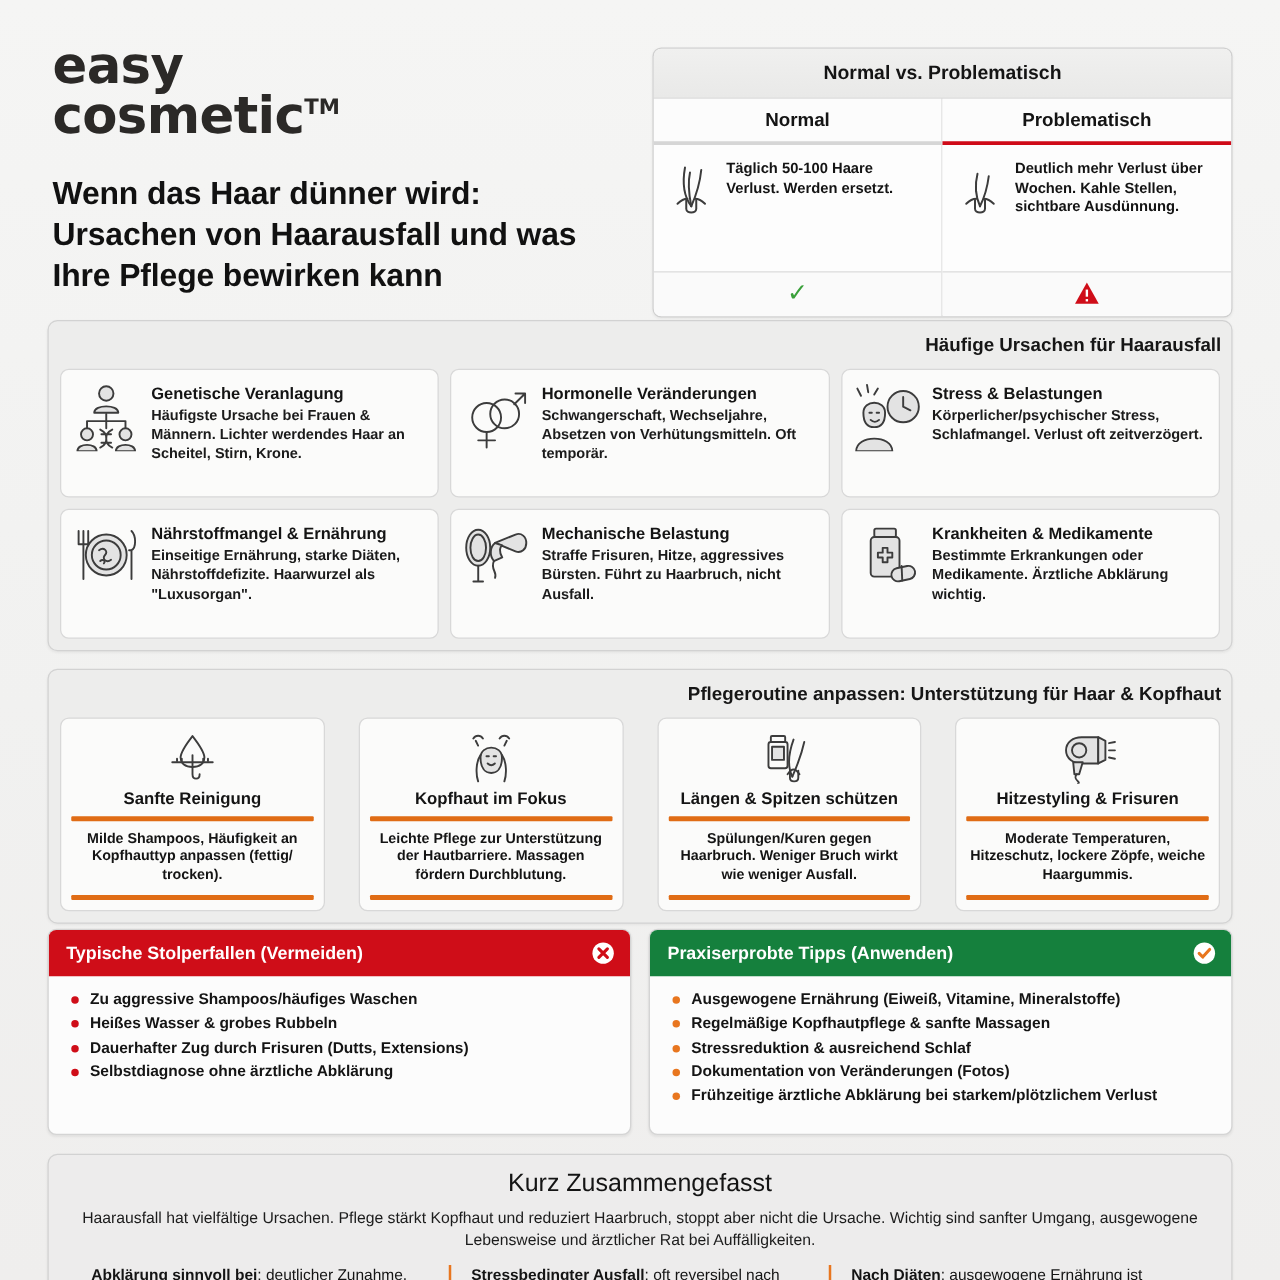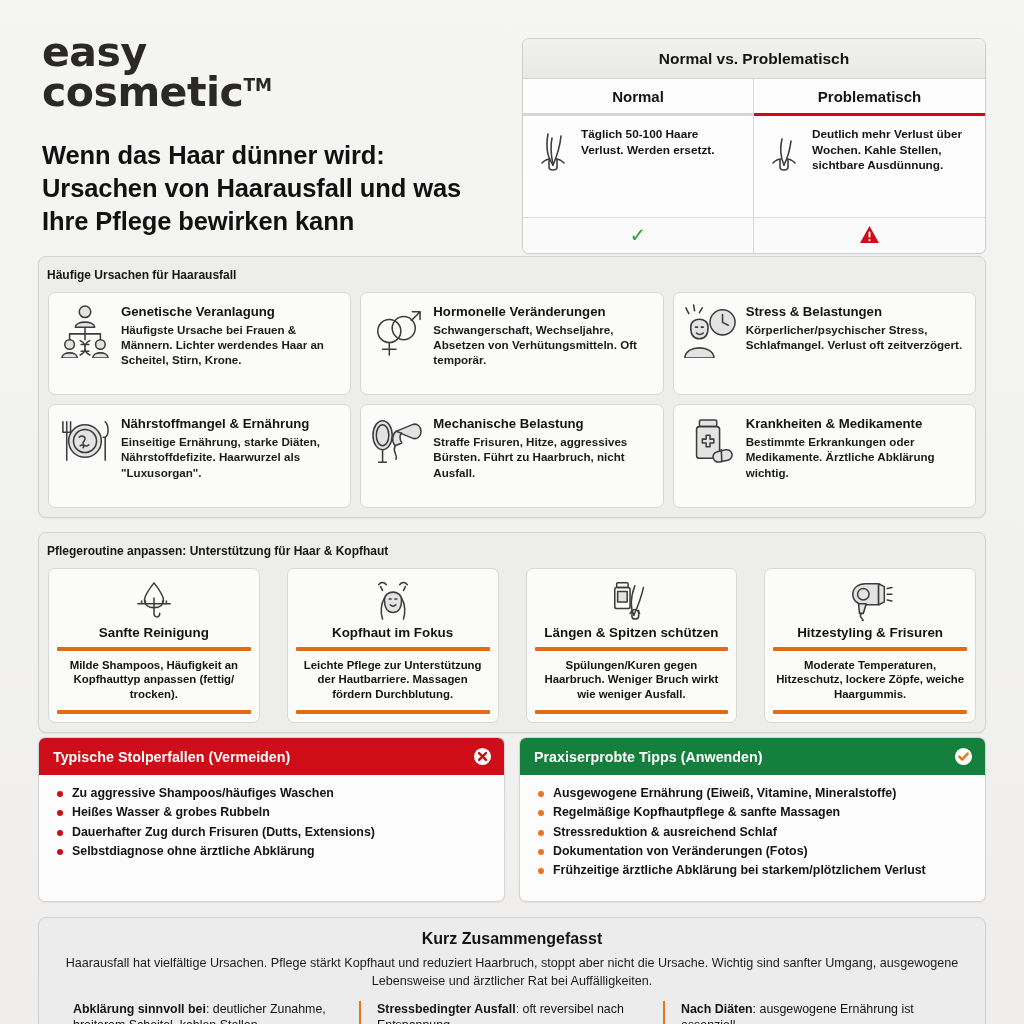--- a/index.html
+++ b/index.html
@@ -109,22 +109,22 @@
   
   .panel {
     margin-top: 14px;
     border: 1px solid #d2d2d2;
     border-radius: 8px;
     background: #ededec;
     box-shadow: 0 1px 2px rgba(0,0,0,.05);
     padding: 0 0 9px 0;
   }
   .panel-title {
-    text-align: left;
-    font-size: 12px;
+    text-align: right;
+    font-size: 15px;
     font-weight: bold;
     padding: 11px 8px 10px;
     color: #161616;
   }
   .grid3 {
     display: grid;
     grid-template-columns: 1fr 1fr 1fr;
     gap: 9px;
     padding: 0 9px;
   }
@@ -222,21 +222,21 @@
   
   .summary {
     margin-top: 15px;
     border: 1px solid #d2d2d2;
     border-radius: 8px;
     background: #edecec;
     padding: 12px 18px 14px;
     text-align: center;
     box-shadow: 0 1px 2px rgba(0,0,0,.05);
   }
-  .sum-title { font-size: 16px; font-weight: bold; margin-bottom: 7px; }
+  .sum-title { font-size: 20px; font-weight: normal; margin-bottom: 7px; }
   .sum-body { font-size: 12.6px; line-height: 1.42; color: #1c1c1c; }
   .sum-row {
     display: flex;
     justify-content: center;
     align-items: stretch;
     margin-top: 10px;
   }
   .sum-item {
     flex: 1 1 0;
     padding: 0 16px;

